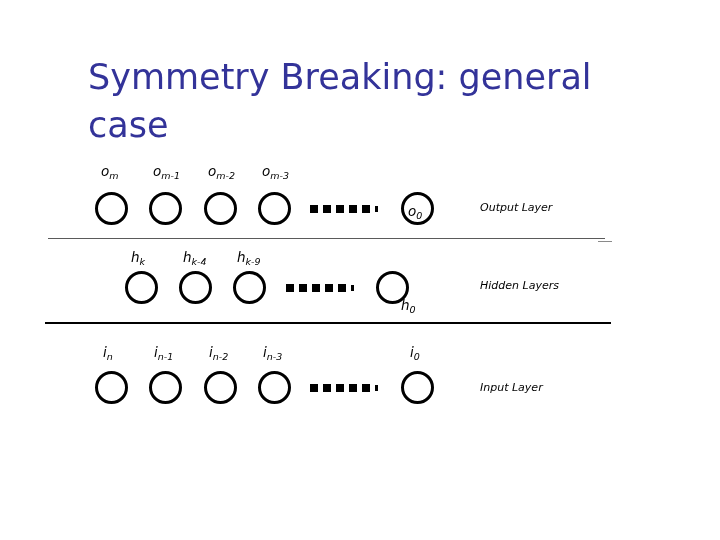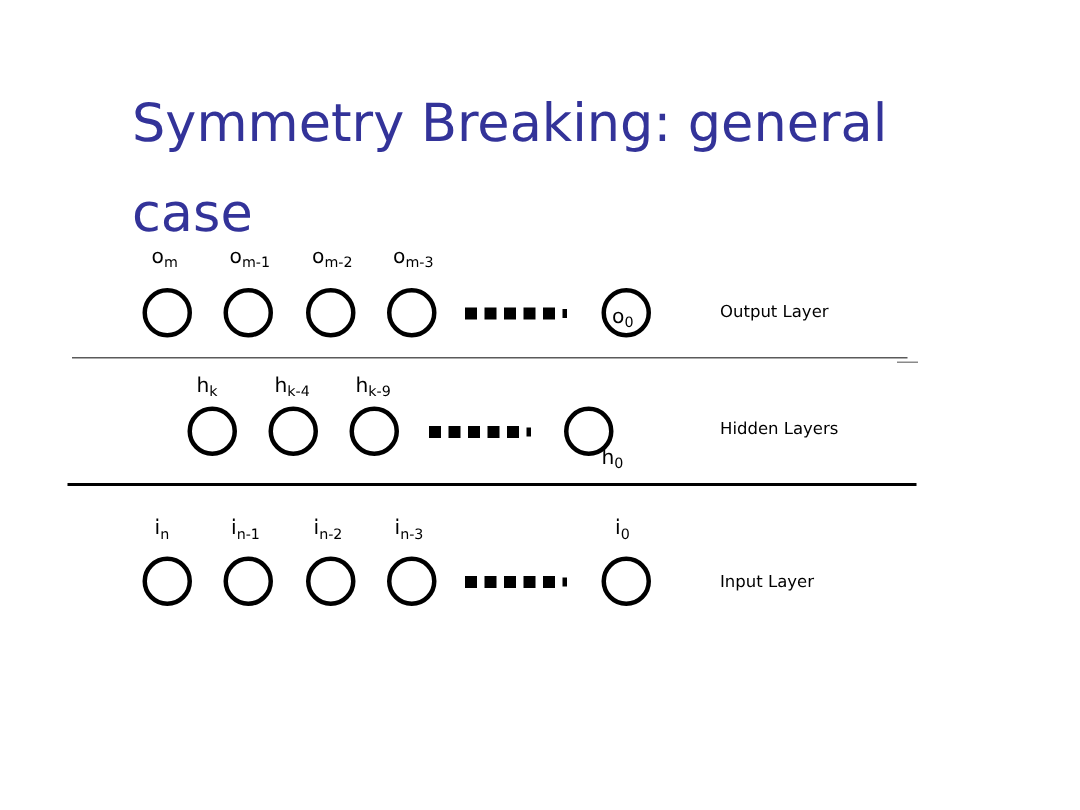--- a/index.html
+++ b/index.html
@@ -26,33 +26,34 @@
 
   
   #slide-title {
     position: absolute;
     left: 88px;
     top: 30px;
     width: 580px;
     color: #333399;
     font-family: "DejaVu Sans", sans-serif;
     font-size: 35px;
-    line-height: 60px;
+    line-height: 48px;
     font-weight: 400;
     letter-spacing: 0px;
     white-space: normal;
   }
 
   
   #diagram {
     position: absolute;
     left: 0;
     top: 0;
     width: 720px;
     height: 540px;
+    font-style: italic;
   }
 
   .layer-row {
     position: absolute;
     left: 0;
     width: 720px;
     height: 60px;
   }
 
   .node {

